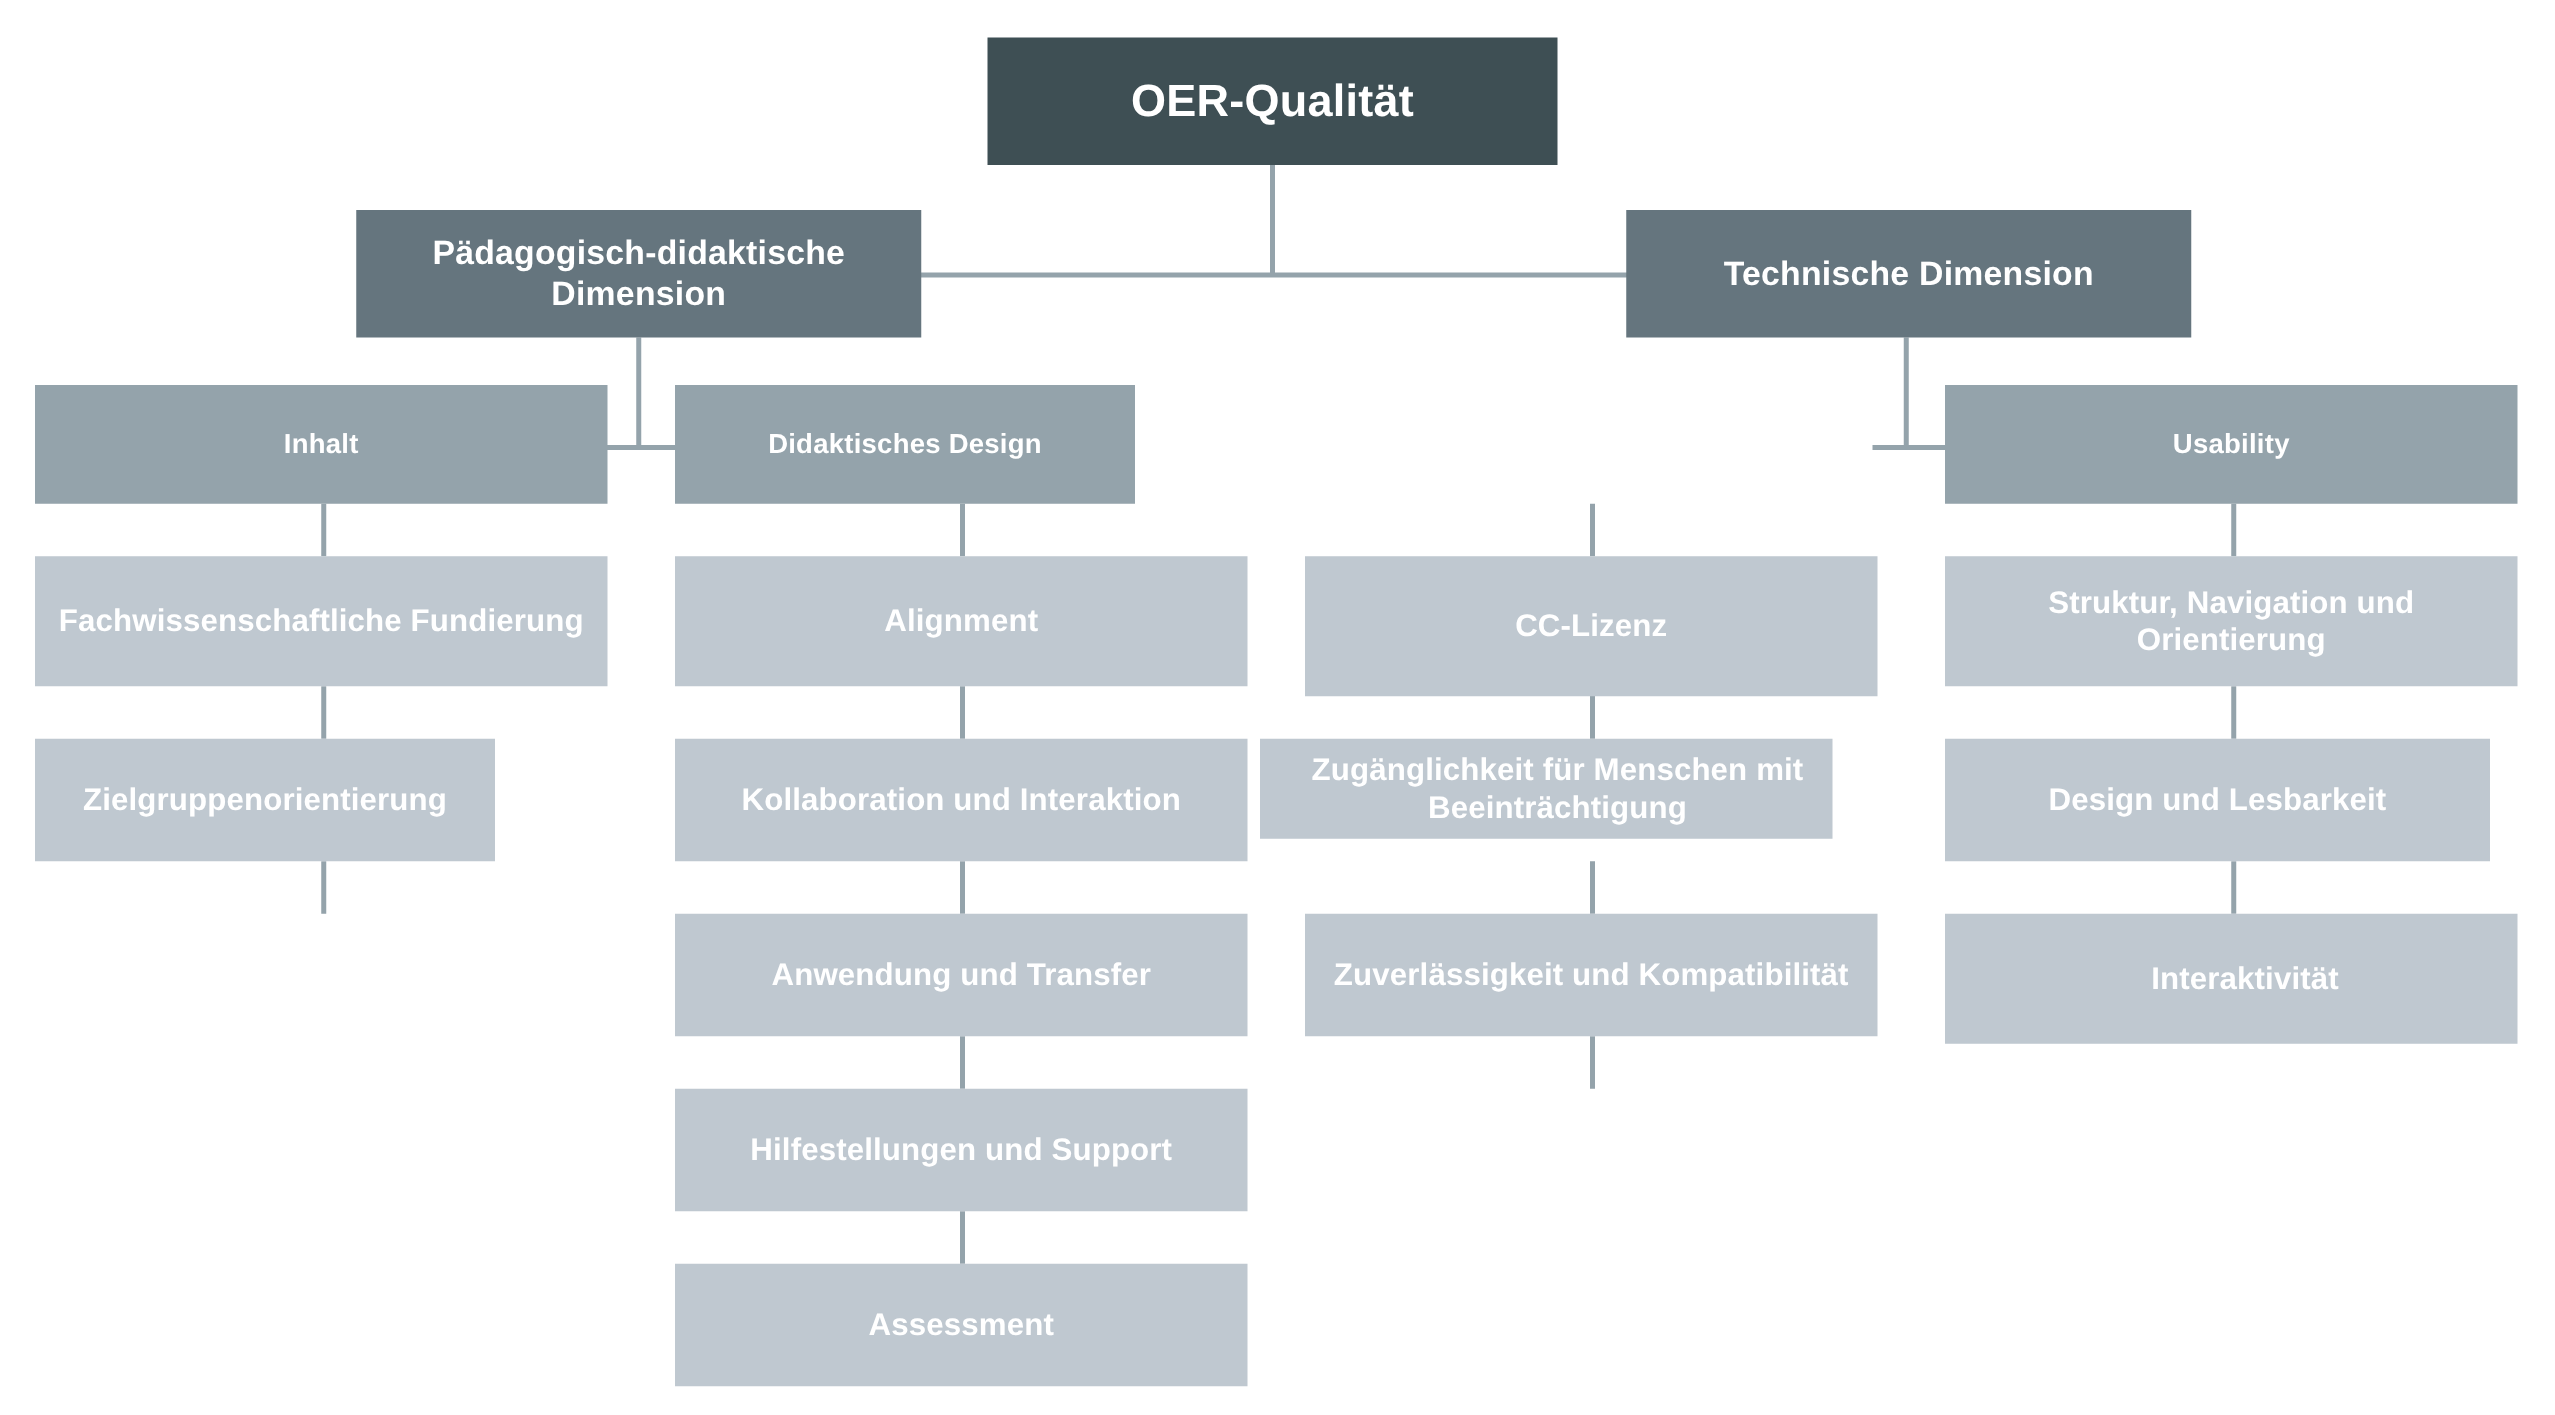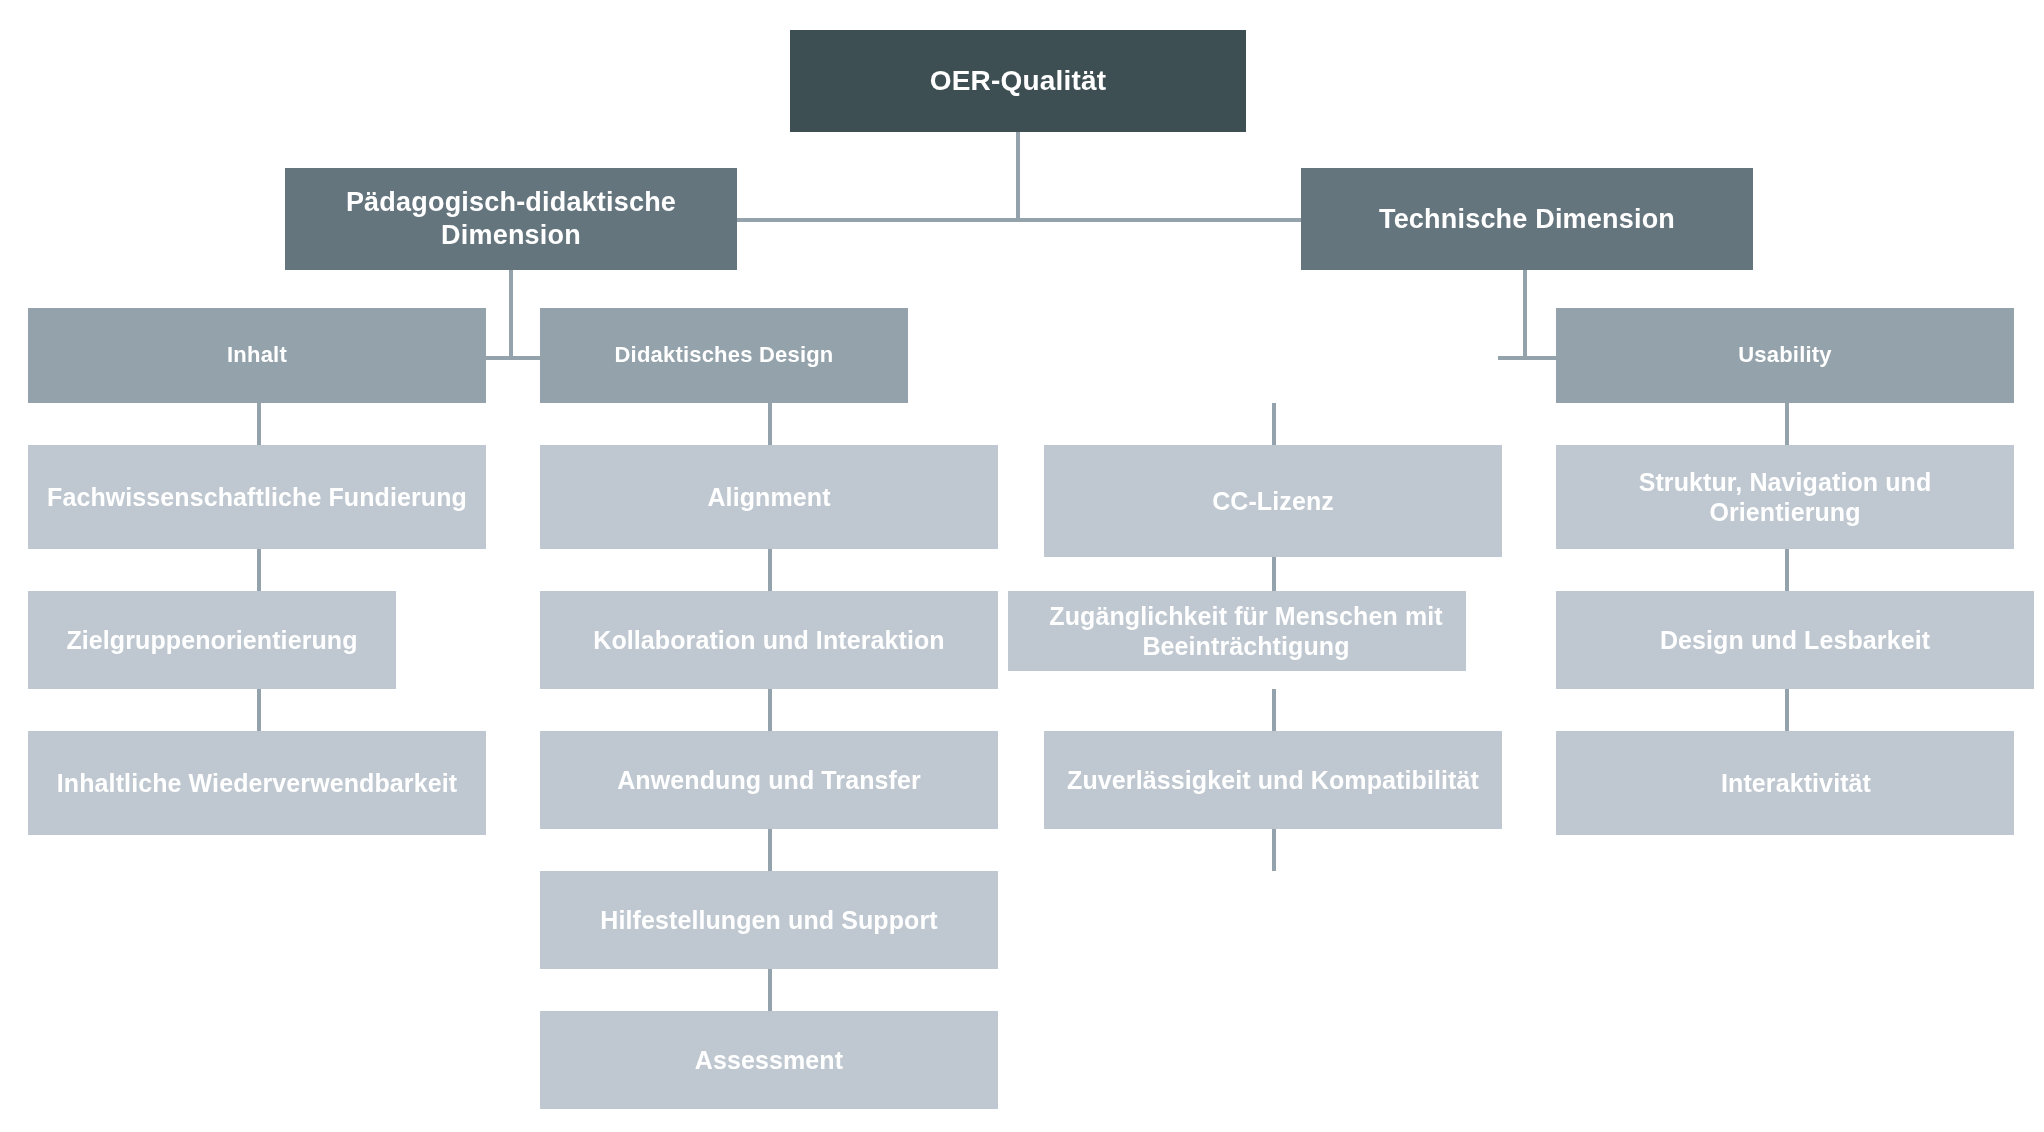--- a/index.html
+++ b/index.html
@@ -26,21 +26,21 @@
     text-align: center;
     color: #ffffff;
     font-weight: bold;
     line-height: 1.22;
     box-sizing: border-box;
     padding: 4px 10px;
     z-index: 2;
   }
   .lvl-root {
     background: #3e4f54;
-    font-size: 28px;
+    font-size: 36px;
     letter-spacing: 0.2px;
   }
   .lvl-dim {
     background: #65757e;
     font-size: 27px;
     letter-spacing: 0.2px;
   }
   .lvl-cat {
     background: #94a3ab;
     font-size: 22px;
@@ -97,29 +97,28 @@
 
   <div class="node lvl-dim" style="left:285px; top:168px; width:452px; height:102px;">Pädagogisch-didaktische Dimension</div>
   <div class="node lvl-dim" style="left:1301px; top:168px; width:452px; height:102px;">Technische Dimension</div>
 
   <div class="node lvl-cat" style="left:28px; top:308px; width:458px; height:95px;">Inhalt</div>
   <div class="node lvl-cat" style="left:540px; top:308px; width:368px; height:95px;">Didaktisches Design</div>
   <div class="node lvl-cat" style="left:1556px; top:308px; width:458px; height:95px;">Usability</div>
 
   <div class="node lvl-leaf" style="left:28px; top:445px; width:458px; height:104px;">Fachwissenschaftliche Fundierung</div>
   <div class="node lvl-leaf" style="left:28px; top:591px; width:368px; height:98px;">Zielgruppenorientierung</div>
-  <div class="node lvl-leaf" style="left:28px; top:731px; width:458px; height:104px;">Inhaltliche Wiederverwendbarkeit</div>
 
   <div class="node lvl-leaf" style="left:540px; top:445px; width:458px; height:104px;">Alignment</div>
   <div class="node lvl-leaf" style="left:540px; top:591px; width:458px; height:98px;">Kollaboration und Interaktion</div>
   <div class="node lvl-leaf" style="left:540px; top:731px; width:458px; height:98px;">Anwendung und Transfer</div>
   <div class="node lvl-leaf" style="left:540px; top:871px; width:458px; height:98px;">Hilfestellungen und Support</div>
   <div class="node lvl-leaf" style="left:540px; top:1011px; width:458px; height:98px;">Assessment</div>
 
   <div class="node lvl-leaf" style="left:1044px; top:445px; width:458px; height:112px;">CC-Lizenz</div>
   <div class="node lvl-leaf" style="left:1008px; top:591px; width:458px; height:80px;padding-left:28px;">Zugänglichkeit für Menschen mit Beeinträchtigung</div>
   <div class="node lvl-leaf" style="left:1044px; top:731px; width:458px; height:98px;">Zuverlässigkeit und Kompatibilität</div>
 
   <div class="node lvl-leaf" style="left:1556px; top:445px; width:458px; height:104px;">Struktur, Navigation und Orientierung</div>
-  <div class="node lvl-leaf" style="left:1556px; top:591px; width:478px; height:98px;">Design und Lesbarkeit</div>
+  <div class="node lvl-leaf" style="left:1556px; top:591px; width:436px; height:98px;">Design und Lesbarkeit</div>
   <div class="node lvl-leaf" style="left:1556px; top:731px; width:458px; height:104px;padding-left:32px;">Interaktivität</div>
 
 </div>
 
 </body></html>

